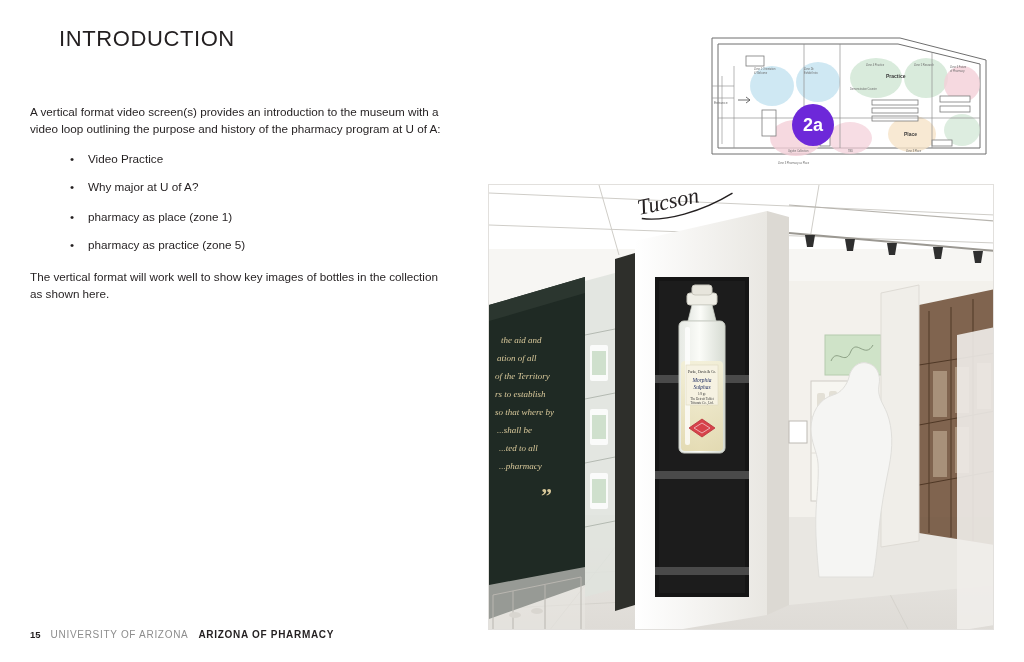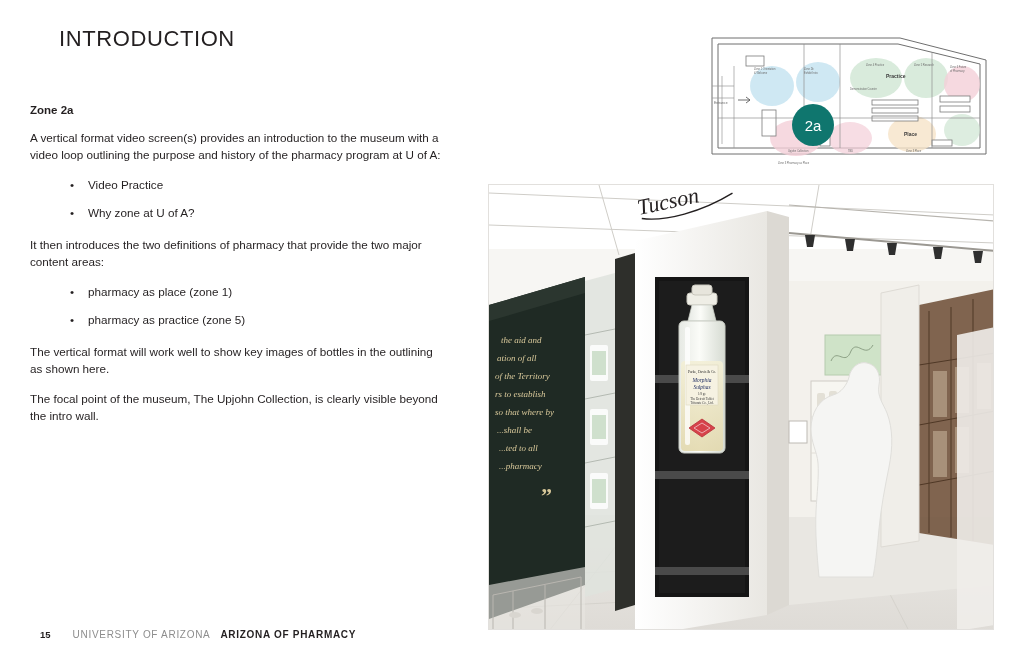--- a/index.html
+++ b/index.html
@@ -63,36 +63,35 @@
   .bullet-list li .dot {
     position: absolute;
     left: 40px;
     top: 0;
   }
   .gap-after-list { margin-top: 16px; }
 
   
   .footer {
     position: absolute;
-    left: 40px;
+    left: 30px;
     bottom: 22px;
     display: flex;
     align-items: baseline;
     gap: 10px;
   }
   .footer .pagenum {
     font-size: 9.5px;
     font-weight: bold;
     color: #231f20;
   }
   .footer .univ {
     font-size: 10px;
     letter-spacing: 0.7px;
     color: #8d8d8d;
-    margin-left: 12px;
   }
   .footer .museum {
     font-size: 10px;
     letter-spacing: 0.7px;
     color: #231f20;
     font-weight: bold;
   }
 
   
   .plan {
@@ -104,24 +103,24 @@
     background: #ffffff;
   }
   .plan svg { display: block; }
   .plan-marker {
     position: absolute;
     left: 92px;
     top: 78px;
     width: 42px;
     height: 42px;
     border-radius: 50%;
-    background: #0f766e;
+    background: #6d28d9;
     color: #ffffff;
-    font-size: 15px;
-    font-weight: normal;
+    font-size: 18px;
+    font-weight: bold;
     display: flex;
     align-items: center;
     justify-content: center;
   }
 
   
   .render {
     position: absolute;
     left: 488px;
     top: 184px;
@@ -133,39 +132,36 @@
     box-sizing: border-box;
   }
   .render svg { display: block; }
 </style>
 </head>
 <body>
 
 <div class="page-title">INTRODUCTION</div>
 
 <div class="text-col">
-  <div class="zone-heading">Zone 2a</div>
 
   <p class="para">A vertical format video screen(s) provides an introduction to the museum with a video loop outlining the purpose and history of the pharmacy program at U of A:</p>
 
   <ul class="bullet-list">
     <li><span class="dot">•</span><span>Video Practice</span></li>
-    <li><span class="dot">•</span><span>Why zone at U of A?</span></li>
+    <li><span class="dot">•</span><span>Why major at U of A?</span></li>
   </ul>
 
-  <p class="para gap-after-list">It then introduces the two definitions of pharmacy that provide the two major content areas:</p>
 
   <ul class="bullet-list">
     <li><span class="dot">•</span><span>pharmacy as place (zone 1)</span></li>
     <li><span class="dot">•</span><span>pharmacy as practice (zone 5)</span></li>
   </ul>
 
-  <p class="para gap-after-list">The vertical format will work well to show key images of bottles in the outlining as shown here.</p>
-
-  <p class="para">The focal point of the museum, The Upjohn Collection,  is clearly visible beyond the intro wall.</p>
+  <p class="para gap-after-list">The vertical format will work well to show key images of bottles in the collection as shown here.</p>
+
 </div>
 
 <div class="footer">
   <span class="pagenum">15</span>
   <span class="univ">UNIVERSITY OF ARIZONA</span>
   <span class="museum">ARIZONA OF PHARMACY</span>
 </div>
 
 <div class="plan">
   <svg width="298" height="140" viewBox="0 0 298 140" xmlns="http://www.w3.org/2000/svg">

